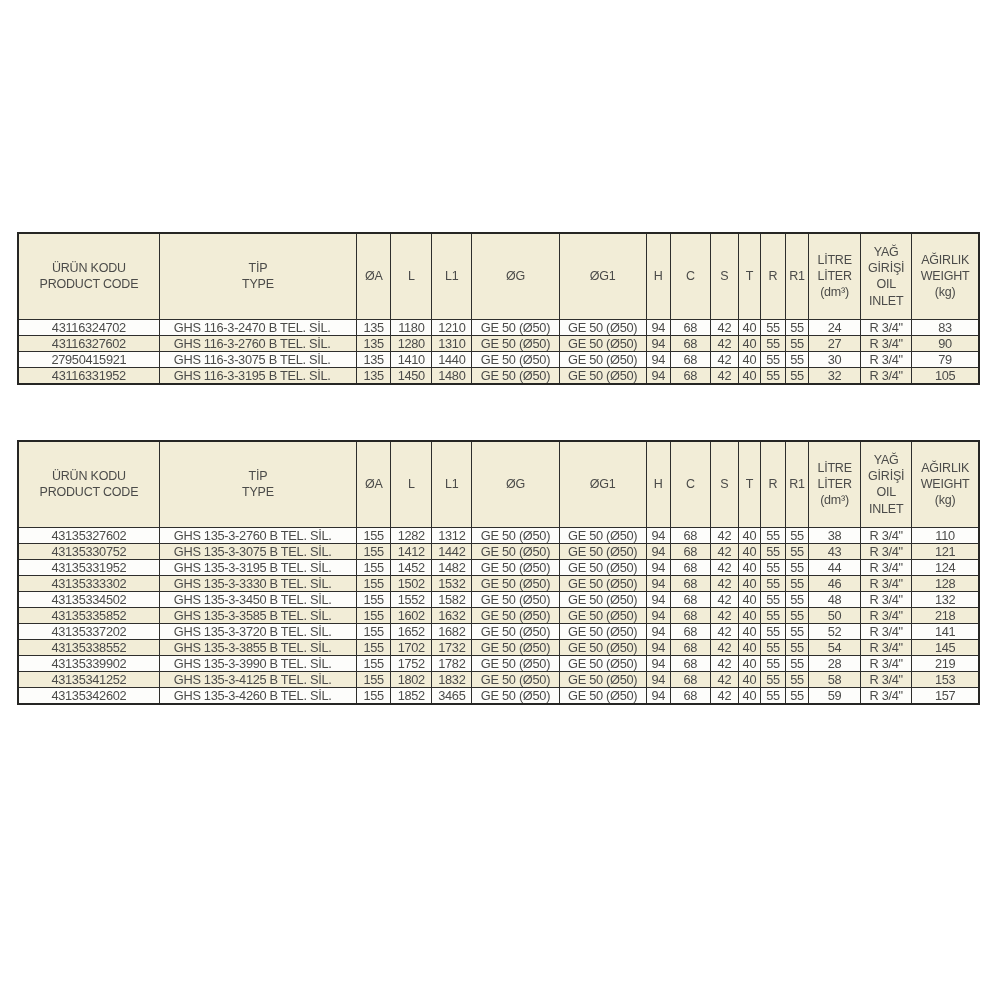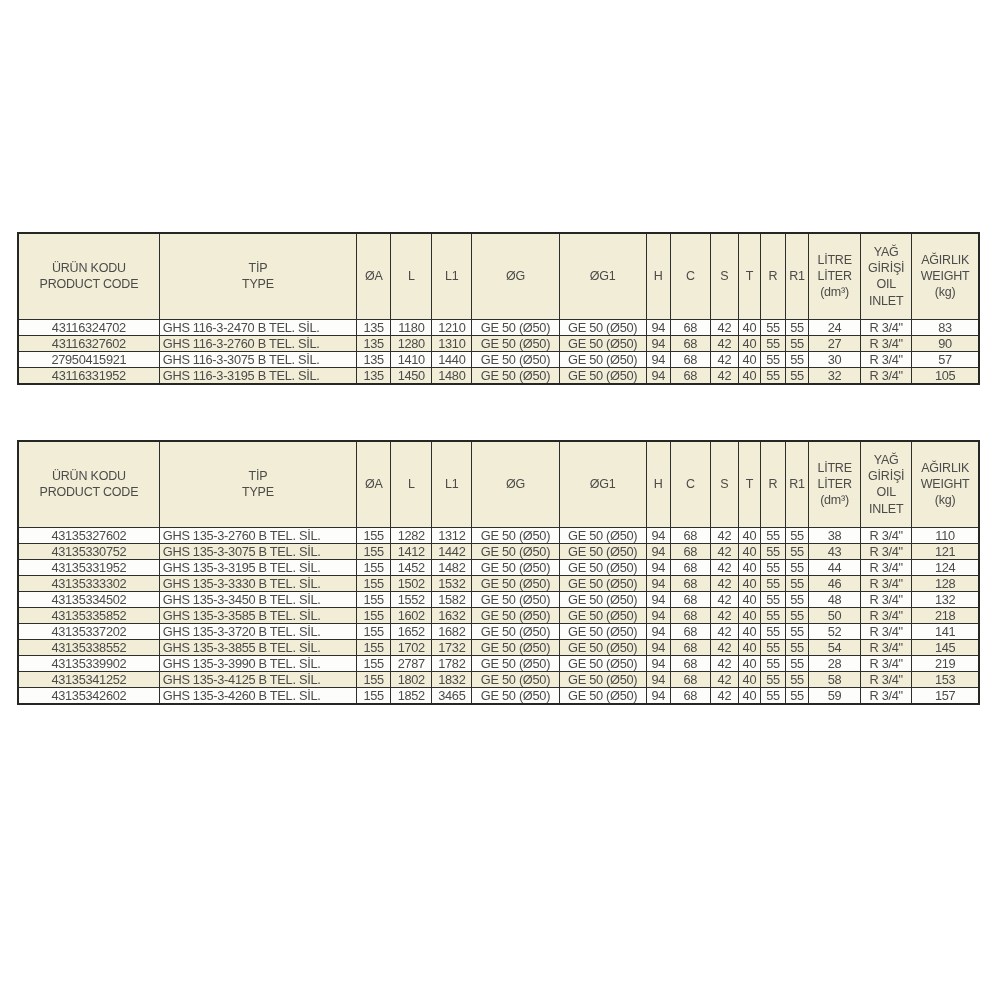--- a/index.html
+++ b/index.html
@@ -41,21 +41,21 @@
   }
   table.spec tbody tr { height: 14px; }
   table.spec tbody td {
     font-size: 12.8px;
     letter-spacing: -0.3px;
     background: #fdfdfb;
   }
   table.spec tbody tr:nth-child(even) td { background: #f2edd7; }
   table.spec td.col-tip {
     text-align: left;
-    padding-left: 3px;
+    padding-left: 14px;
   }
 </style>
 </head>
 <body>
 
 <div class="page">
   <table class="spec" id="table-1">
       <colgroup>
         <col style="width: 141px;">
         <col style="width: 197px;">
@@ -149,21 +149,21 @@
           <td>GE 50 (Ø50)</td>
           <td>GE 50 (Ø50)</td>
           <td>94</td>
           <td>68</td>
           <td>42</td>
           <td>40</td>
           <td>55</td>
           <td>55</td>
           <td>30</td>
           <td>R 3/4"</td>
-          <td>57</td>
+          <td>79</td>
         </tr>
         <tr>
           <td>43116331952</td>
           <td class="col-tip">GHS 116-3-3195 B TEL. SİL.</td>
           <td>135</td>
           <td>1450</td>
           <td>1480</td>
           <td>GE 50 (Ø50)</td>
           <td>GE 50 (Ø50)</td>
           <td>94</td>
@@ -368,21 +368,21 @@
           <td>55</td>
           <td>55</td>
           <td>54</td>
           <td>R 3/4"</td>
           <td>145</td>
         </tr>
         <tr>
           <td>43135339902</td>
           <td class="col-tip">GHS 135-3-3990 B TEL. SİL.</td>
           <td>155</td>
-          <td>2787</td>
+          <td>1752</td>
           <td>1782</td>
           <td>GE 50 (Ø50)</td>
           <td>GE 50 (Ø50)</td>
           <td>94</td>
           <td>68</td>
           <td>42</td>
           <td>40</td>
           <td>55</td>
           <td>55</td>
           <td>28</td>

